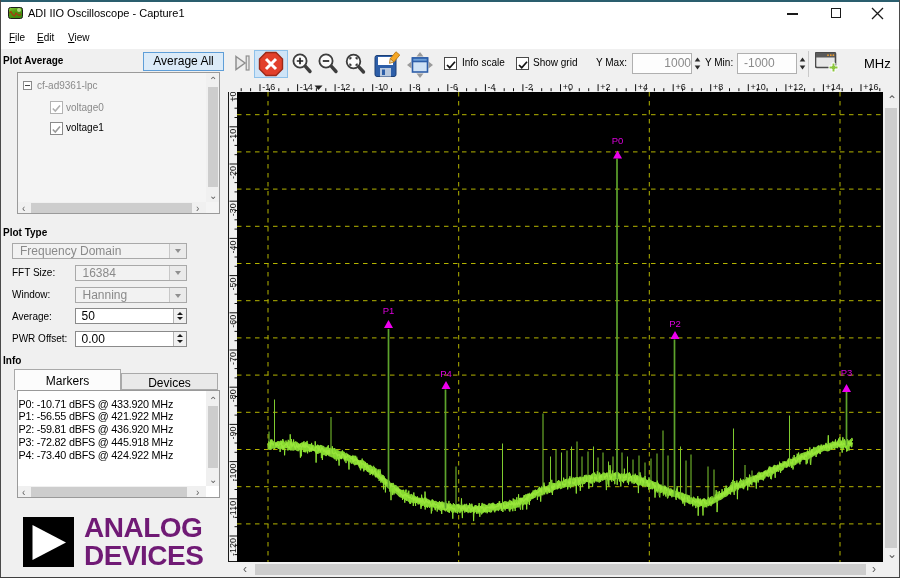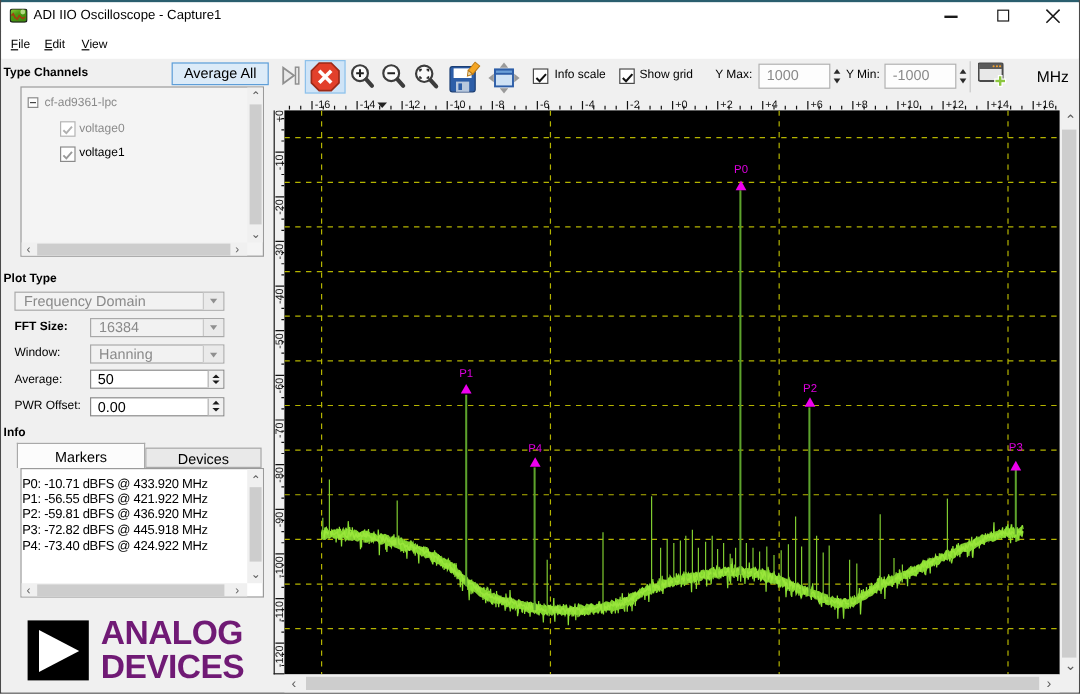--- a/index.html
+++ b/index.html
@@ -47,21 +47,21 @@
     <path d="M1 1 L12 12 M12 1 L1 12" stroke="#1a1a1a" stroke-width="1.3"></path>
   </svg>
 
 <div class="abs" style="left:1px;top:26px;width:898px;height:23px;background:#fff;"></div>
 <div class="lbl" style="left:9px;top:32px;"><span style="text-decoration:underline;">F</span>ile</div>
 <div class="lbl" style="left:37px;top:32px;"><span style="text-decoration:underline;">E</span>dit</div>
 <div class="lbl" style="left:68px;top:32px;text-align:center;"><span style="text-decoration:underline;">V</span>iew</div>
 
 <div class="abs" style="left:1px;top:49px;width:898px;height:528px;background:#f0f0f0;"></div>
 
-<div class="lbl bold" style="left:3px;top:55px;">Type Channels</div>
+<div class="lbl bold" style="left:3px;top:55px;">Plot Average</div>
 <div class="abs" style="left:143px;top:52px;width:81px;height:19px;background:#dcebf8;border:1px solid #5e9ed8;font-size:12px;text-align:center;line-height:17px;">Average All</div>
 
 <div class="abs" style="left:17px;top:72px;width:202.5px;height:141.5px;background:#f4f4f4;border:1px solid #9a9a9a;"></div>
 <div class="abs" style="left:23px;top:81px;width:9px;height:9px;background:#fdfdfd;border:1px solid #8a8a8a;"></div>
 <div class="abs" style="left:25px;top:85px;width:5px;height:1px;background:#444;"></div>
 <div class="lbl gray" style="left:37px;top:80px;">cf-ad9361-lpc</div>
 <div class="cb" style="left:50px;top:101px;border-color:#b3b3b3;">
     <svg width="11" height="11" viewBox="0 0 11 11">
       <path d="M1.8 5.5 L4.3 8 L9 2.5" stroke="#b0b0b0" stroke-width="1.6" fill="none"></path>
     </svg>
@@ -78,21 +78,21 @@
 <div class="sbarr" style="left:209px;top:76px;">⌃</div>
 <div class="sbthumb" style="left:207.5px;top:87px;width:10px;height:100px;"></div>
 <div class="sbarr" style="left:209px;top:191px;">⌄</div>
 <div class="sb" style="left:18px;top:202px;width:188px;height:11px;"></div>
 <div class="sbarr" style="left:22px;top:203.5px;">‹</div>
 <div class="sbthumb" style="left:31px;top:203px;width:161px;height:9.5px;"></div>
 <div class="sbarr" style="left:196px;top:203.5px;">›</div>
 
 <div class="lbl bold" style="left:3px;top:227px;">Plot Type</div>
 <div class="combo" style="left:12px;top:242.5px;width:175px;height:16px;">Frequency Domain<span class="arr"></span></div>
-<div class="lbl" style="left:12px;top:266.5px;font-weight:bold;">FFT Size:</div>
+<div class="lbl" style="left:12px;top:266.5px;">FFT Size:</div>
 <div class="combo" style="left:74.5px;top:264.5px;width:112.5px;height:16px;">16384<span class="arr"></span></div>
 <div class="lbl" style="left:12px;top:289px;">Window:</div>
 <div class="combo" style="left:74.5px;top:287px;width:112.5px;height:16px;">Hanning<span class="arr"></span></div>
 <div class="lbl" style="left:12px;top:310.5px;">Average:</div>
 <div class="spin" style="left:74.5px;top:308px;width:112.5px;height:16px;">50<span class="st">
       <i class="u"></i>
       <i class="d"></i>
     </span></div>
 <div class="lbl" style="left:12px;top:332.5px;">PWR Offset:</div>
 <div class="spin" style="left:74.5px;top:330.5px;width:112.5px;height:16px;">0.00<span class="st">
@@ -177,21 +177,21 @@
     </svg>
   </div>
 <div class="lbl" style="left:462px;top:57px;">Info scale</div>
 <div class="cb" style="left:516px;top:56.5px;">
     <svg width="12" height="12" viewBox="0 0 12 12">
       <path d="M2 6 L4.7 8.7 L10 2.8" stroke="#111" stroke-width="1.7" fill="none"></path>
     </svg>
   </div>
 <div class="lbl" style="left:533px;top:57px;">Show grid</div>
 <div class="lbl" style="left:596px;top:57px;">Y Max:</div>
-<div class="abs" style="left:632px;top:53px;width:60px;height:21px;background:#fdfdfd;border:1px solid #b0b0b0;font-size:12px;line-height:19px;color:#8a8a8a;padding-left:6px;">1000</div>
+<div class="abs" style="left:632px;top:53px;width:60px;height:21px;background:#fdfdfd;border:1px solid #b0b0b0;font-size:12px;line-height:19px;color:#8a8a8a;padding-left:6px;text-align:right;">1000</div>
 <svg class="abs" style="left:692px;top:53px;" width="11" height="21" viewBox="0 0 11 21">
     <polygon points="5.5,4.5 8.3,8.5 2.7,8.5" fill="#2a2a2a"></polygon>
     <polygon points="5.5,16.5 8.3,12.5 2.7,12.5" fill="#2a2a2a"></polygon>
   </svg>
 <div class="lbl" style="left:705px;top:57px;">Y Min:</div>
 <div class="abs" style="left:737px;top:53px;width:60px;height:21px;background:#fdfdfd;border:1px solid #b0b0b0;font-size:12px;line-height:19px;color:#8a8a8a;padding-left:6px;">-1000</div>
 <svg class="abs" style="left:797px;top:53px;" width="11" height="21" viewBox="0 0 11 21">
     <polygon points="5.5,4.5 8.3,8.5 2.7,8.5" fill="#2a2a2a"></polygon>
     <polygon points="5.5,16.5 8.3,12.5 2.7,12.5" fill="#2a2a2a"></polygon>
   </svg>

